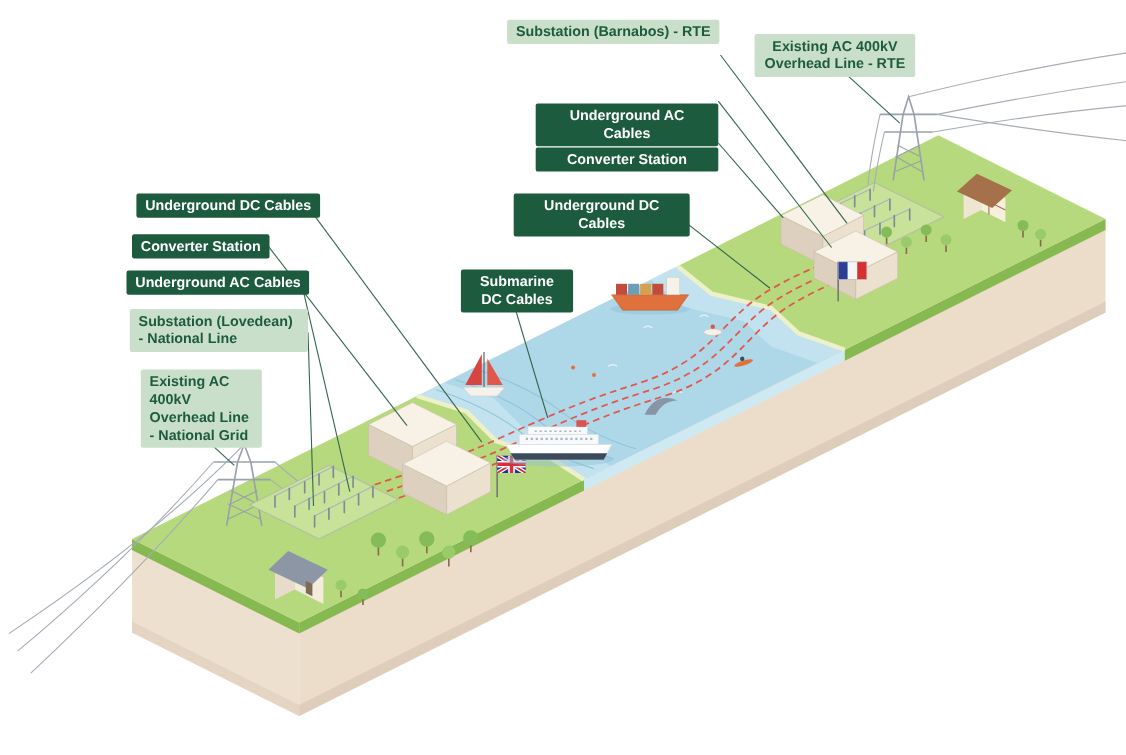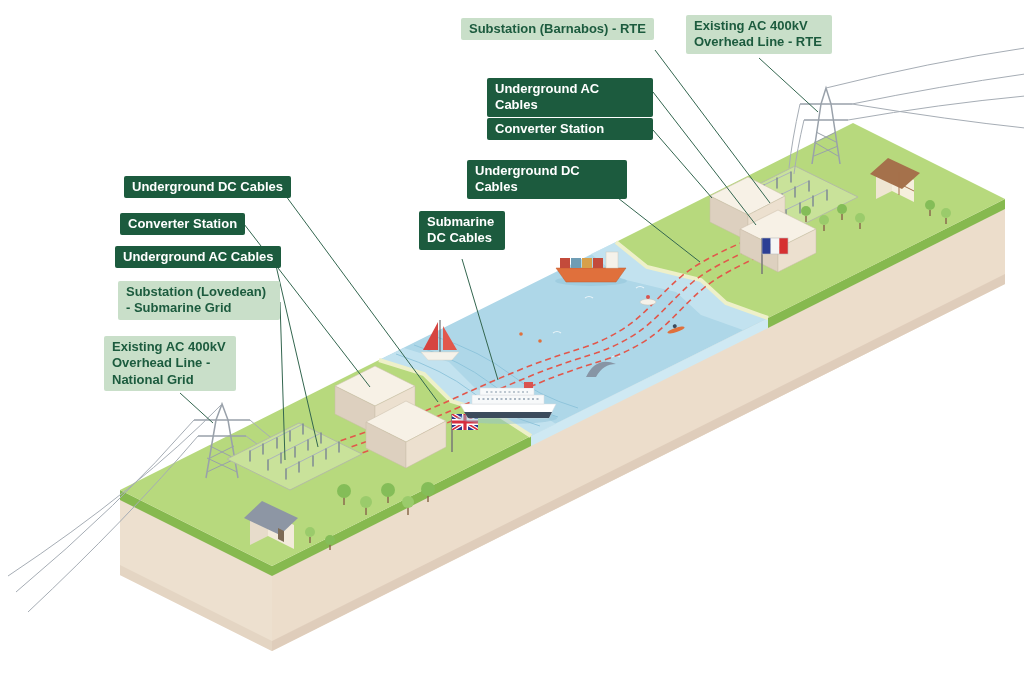--- a/index.html
+++ b/index.html
@@ -4,21 +4,21 @@
 <style>
   html,body{margin:0;padding:0;background:#ffffff;}
   body{width:1024px;height:686px;position:relative;overflow:hidden;
        font-family:"Liberation Sans", sans-serif;}
   #stage{position:absolute;left:0;top:0;width:1024px;height:686px;}
   svg{position:absolute;left:0;top:0;}
   .badge{position:absolute;font-size:13px;font-weight:bold;line-height:1.25;
          padding:3px 8px;border-radius:2px;box-sizing:border-box;}
   .badge.dark{background:var(--badge-dark,#1c5b3e);color:var(--badge-dark-text,#ffffff);}
   .badge.light{background:var(--badge-light,#c9dfc9);color:var(--badge-light-text,#1c5b3e);}
-  .center{text-align:left;}
+  .center{text-align:center;margin-top:16px;}
   .nowrap{white-space:nowrap;}
 </style>
 </head>
 <body>
 
 <div id="stage">
 
 <svg width="1024" height="686" viewBox="0 0 1024 686">
 
   <g>
@@ -241,25 +241,25 @@
   <div class="badge light nowrap" style="left:461px;top:18px;">Substation (Barnabos) - RTE</div>
 
   <div class="badge light center" style="left:686px;top:15px;width:146px;">Existing AC 400kV Overhead Line - RTE</div>
 
   <div class="badge dark center" style="left:487px;top:78px;width:166px;">Underground AC Cables</div>
 
   <div class="badge dark center" style="left:487px;top:118px;width:166px;">Converter Station</div>
 
   <div class="badge dark center" style="left:467px;top:160px;width:160px;">Underground DC Cables</div>
 
-  <div class="badge dark center" style="left:419px;top:211px;width:86px;">Submarine DC Cables</div>
+  <div class="badge dark center" style="left:419px;top:229px;width:102px;">Submarine DC Cables</div>
 
   <div class="badge dark nowrap" style="left:124px;top:176px;">Underground DC Cables</div>
 
   <div class="badge dark nowrap" style="left:120px;top:213px;">Converter Station</div>
 
   <div class="badge dark nowrap" style="left:115px;top:246px;">Underground AC Cables</div>
 
-  <div class="badge light" style="left:118px;top:281px;width:162px;">Substation (Lovedean) - Submarine Grid</div>
-
-  <div class="badge light" style="left:104px;top:336px;width:132px;">Existing AC 400kV Overhead Line - National Grid</div>
+  <div class="badge light" style="left:118px;top:281px;width:162px;">Substation (Lovedean) - National Line</div>
+
+  <div class="badge light" style="left:128px;top:336px;width:110px;">Existing AC 400kV Overhead Line - National Grid</div>
 
 </div>
 
 </body></html>

